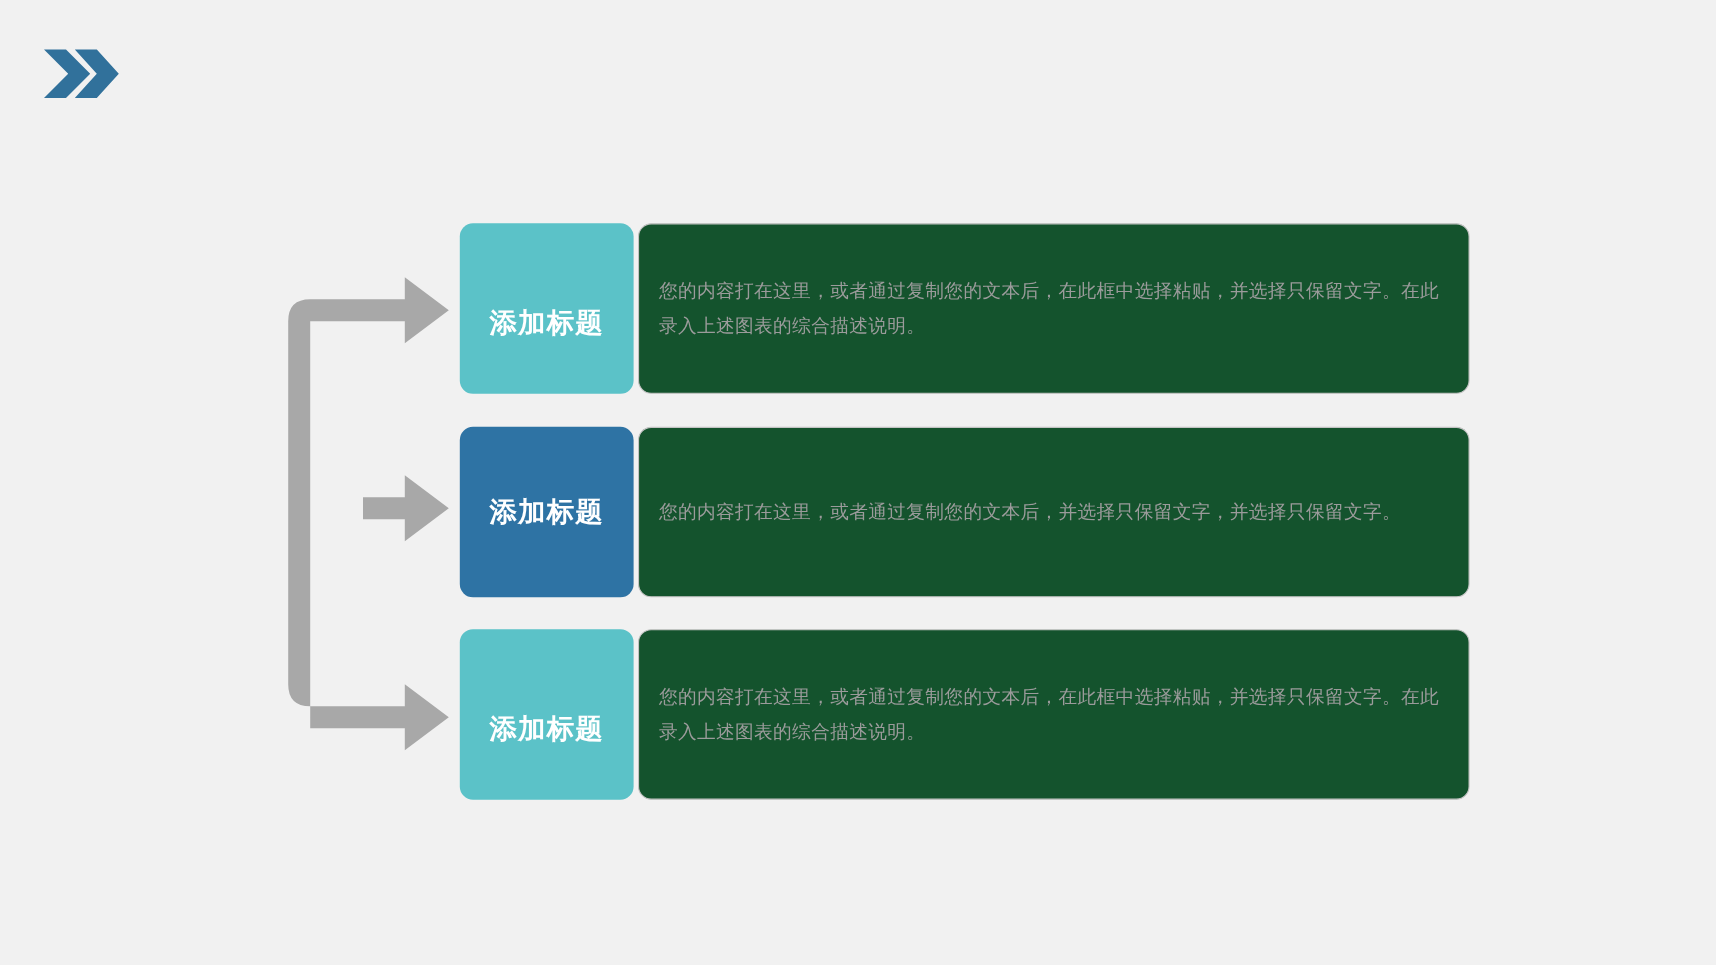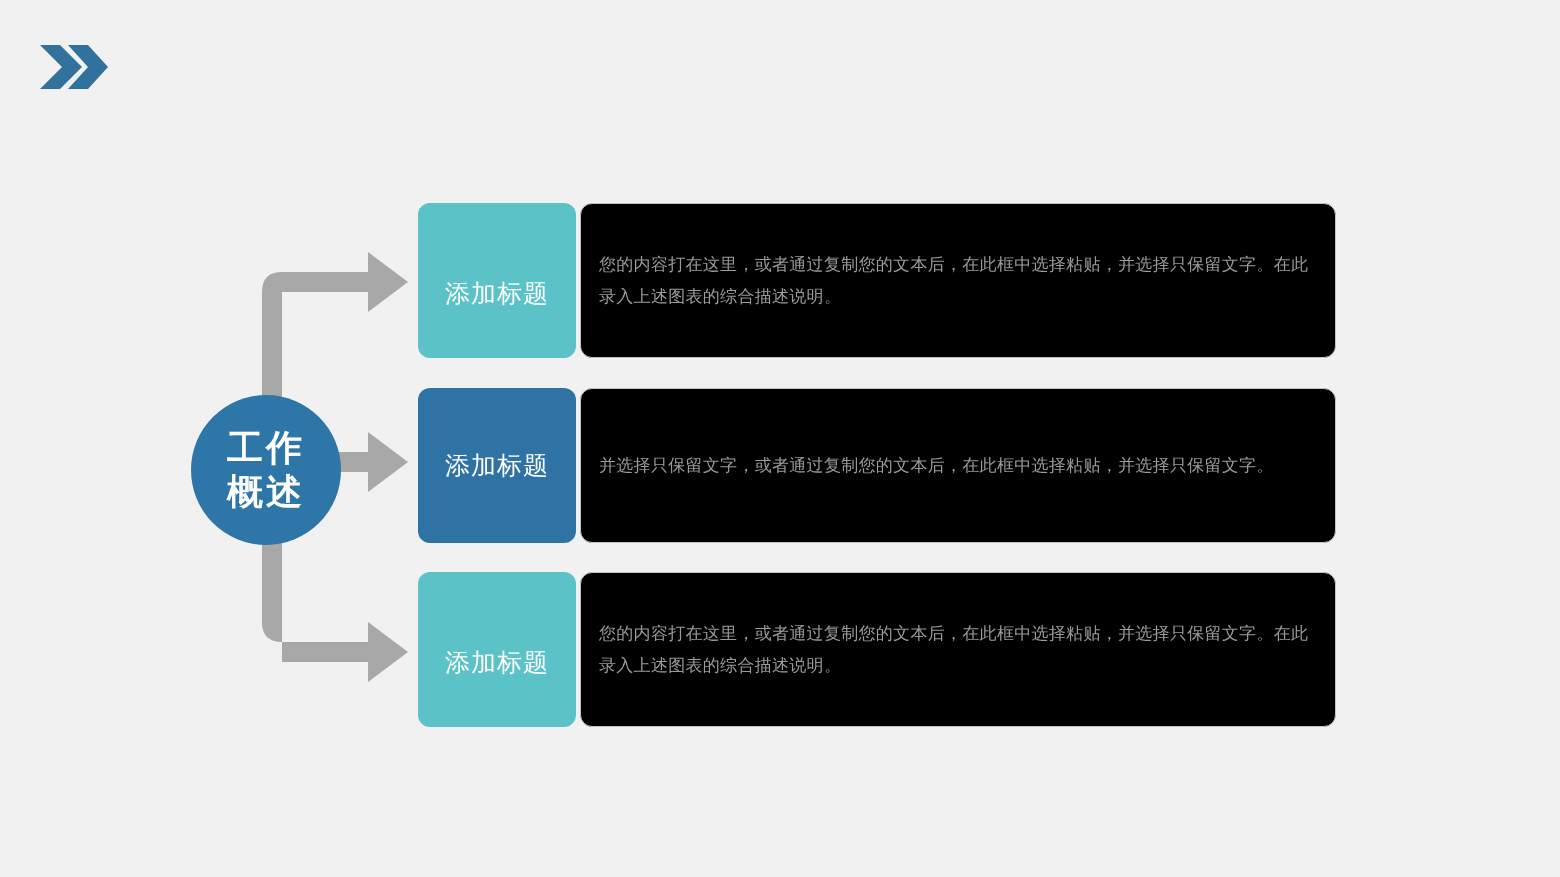--- a/index.html
+++ b/index.html
@@ -92,37 +92,37 @@
   .row-3 { top: 572px; }
 
   .title-box {
     width: 158px;
     height: 155px;
     border-radius: 12px;
     display: flex;
     align-items: center;
     justify-content: center;
     color: #ffffff;
-    font-weight: normal;
+    font-weight: bold;
     font-size: 25px;
     letter-spacing: 1px;
     flex: 0 0 auto;
     box-sizing: border-box;
   }
   .title-box.teal { background: #5bc2c8; }
   .title-box.blue { background: #2e73a4; }
   .title-box.shift-down { padding-top: 26px; }
 
   .content-box {
     width: 756px;
     height: 155px;
     margin-left: 4px;
     border: 1.5px solid #c3c3c3;
     border-radius: 12px;
-    background: #000000;
+    background: #14532d;
     box-sizing: border-box;
     display: flex;
     align-items: center;
     padding: 0 22px 0 18px;
   }
   .content-text {
     font-size: 17px;
     color: #9b9b9b;
     line-height: 1.85;
     letter-spacing: 0.3px;
@@ -142,40 +142,36 @@
 
   <svg class="connectors" viewBox="0 0 1560 877">
 
     <path d="M262,470 L262,292 Q262,272 282,272 L368,272 L368,252 L408,282 L368,312 L368,292 L282,292 L282,470 Z" fill="#a8a8a8"></path>
 
     <path d="M330,452 L368,452 L368,432 L408,462 L368,492 L368,472 L330,472 Z" fill="#a8a8a8"></path>
 
     <path d="M262,470 L262,622 Q262,642 282,642 L368,642 L368,622 L408,652 L368,682 L368,662 L282,662 L282,470 Z" fill="#a8a8a8"></path>
   </svg>
 
-  <div class="hub-circle">
-    <span class="hub-line">工作</span>
-    <span class="hub-line">概述</span>
-  </div>
 
   <div class="row row-1">
     <div class="title-box teal shift-down">
       <span>添加标题</span>
     </div>
     <div class="content-box">
       <p class="content-text">您的内容打在这里，或者通过复制您的文本后，在此框中选择粘贴，并选择只保留文字。在此录入上述图表的综合描述说明。</p>
     </div>
   </div>
 
   <div class="row row-2">
     <div class="title-box blue">
       <span>添加标题</span>
     </div>
     <div class="content-box">
-      <p class="content-text">并选择只保留文字，或者通过复制您的文本后，在此框中选择粘贴，并选择只保留文字。</p>
+      <p class="content-text">您的内容打在这里，或者通过复制您的文本后，并选择只保留文字，并选择只保留文字。</p>
     </div>
   </div>
 
   <div class="row row-3">
     <div class="title-box teal shift-down">
       <span>添加标题</span>
     </div>
     <div class="content-box">
       <p class="content-text">您的内容打在这里，或者通过复制您的文本后，在此框中选择粘贴，并选择只保留文字。在此录入上述图表的综合描述说明。</p>
     </div>

